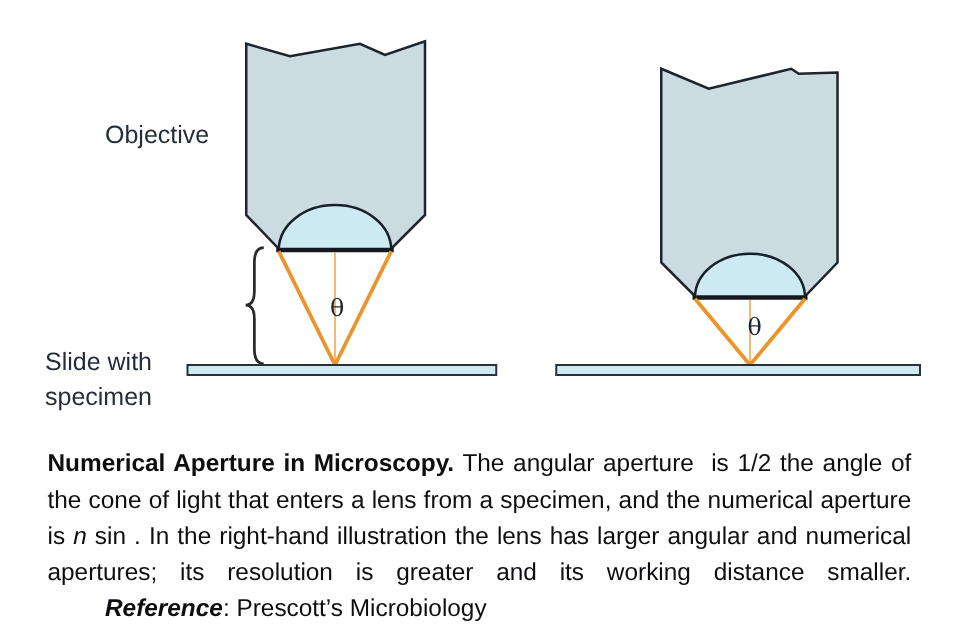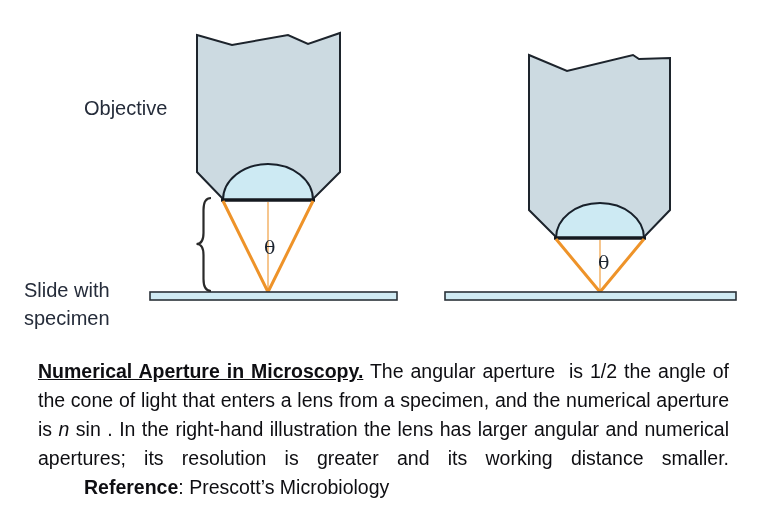--- a/index.html
+++ b/index.html
@@ -40,23 +40,23 @@
 
   
   .caption{
     position:absolute;
     left:38px;top:357px;width:691px;
     color:#0e0e12;
     font-size:19.5px;
     line-height:29px;
     text-align:justify;
   }
-  .caption .lead{font-weight:bold;text-decoration:underline;}
+  .caption .lead{font-weight:bold;}
   .caption .it{font-style:italic;}
-  .caption .bi{font-weight:bold;margin-left:46px;}
+  .caption .bi{font-weight:bold;font-style:italic;margin-left:46px;}
 </style>
 </head>
 <body>
 
 <div class="page">
 
   <svg class="fig-canvas" width="764" height="345" viewBox="0 0 764 345">
 
     <polygon class="objective-body" points="197,35 232,45 288,35 308,44 340,33 340,172 313,199 223,199 197,172"></polygon>
     <path class="lens" d="M 223 200 A 45 36 0 0 1 313 200 Z"></path>
@@ -70,21 +70,21 @@
     <path class="lens" d="M 556 238 A 44 35 0 0 1 644 238 Z"></path>
     <line class="aperture-line" x1="554" y1="238" x2="646" y2="238"></line>
     <path class="axis" d="M 600 240 L 600 292"></path>
     <path class="cone" d="M 556 239 L 600 292 M 644 239 L 600 292"></path>
     <rect class="slide" x="445" y="292" width="291" height="8"></rect>
   </svg>
 
   <div class="diagram-label" style="left:84px;top:94px;">Objective</div>
 
 
-  <div class="diagram-label wrap-label" style="left:24px;top:276px;width:106px;">Slide with specimen</div>
+  <div class="diagram-label wrap-label" style="left:36px;top:276px;width:106px;">Slide with specimen</div>
 
   <div class="theta" style="left:264px;top:238px;">θ</div>
 
   <div class="theta" style="left:598px;top:253px;">θ</div>
 
   <div class="caption">
     <span class="lead">Numerical Aperture in Microscopy.</span><span> The angular aperture &nbsp;is 1/2 the angle of the cone of light that enters a lens from a specimen, and the numerical aperture is </span><span class="it">n</span><span> sin&nbsp;. In the right-hand illustration the lens has larger angular and numerical apertures; its resolution is greater and its working distance smaller. </span><span class="bi">Reference</span><span>: </span><span>Prescott’s Microbiology</span>
   </div>
 
 </div>

